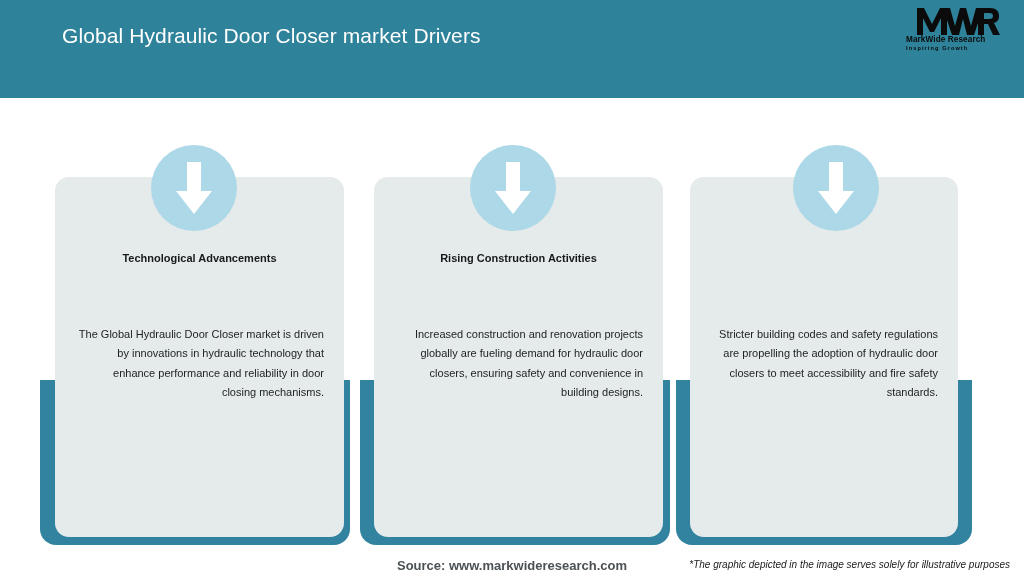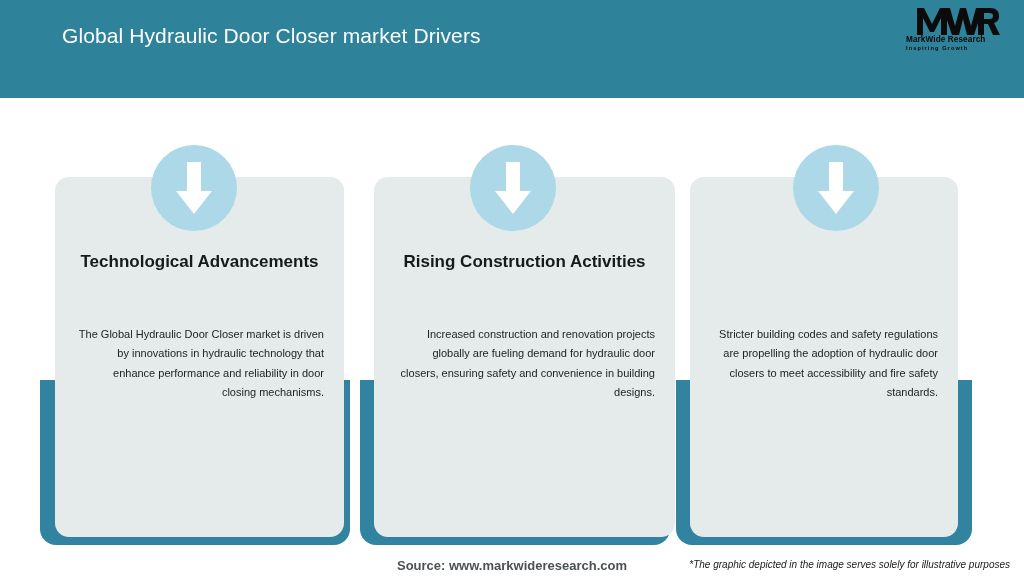--- a/index.html
+++ b/index.html
@@ -84,21 +84,21 @@
     background: #E5EAEB;
     border-radius: 14px;
   }
 
   .card-title {
     position: absolute;
     left: 0;
     right: 0;
     top: 75px;
     text-align: center;
-    font-size: 17px;
+    font-size: 11px;
     font-weight: bold;
     color: #17191a;
     padding: 0 10px;
     box-sizing: border-box;
   }
 
   .card-body {
     position: absolute;
     left: 22px;
     right: 20px;
@@ -171,21 +171,21 @@
   <div class="card-title">Technological Advancements</div>
   <div class="card-body">The Global Hydraulic Door Closer market is driven by innovations in hydraulic technology that enhance performance and reliability in door closing mechanisms.</div>
 </div>
 <div class="arrow-badge" style="left:151px;">
   <svg width="40" height="56" viewBox="0 0 40 56">
     <path d="M13 2 L27 2 L27 31 L38 31 L20 54 L2 31 L13 31 Z" fill="#ffffff"></path>
   </svg>
 </div>
 
 <div class="bracket" style="left:360px; width:310px;"></div>
-<div class="card" style="left:374px; width:289px;padding-left:12px;">
+<div class="card" style="left:374px; width:289px;">
   <div class="card-title">Rising Construction Activities</div>
   <div class="card-body">Increased construction and renovation projects globally are fueling demand for hydraulic door closers, ensuring safety and convenience in building designs.</div>
 </div>
 <div class="arrow-badge" style="left:470px;">
   <svg width="40" height="56" viewBox="0 0 40 56">
     <path d="M13 2 L27 2 L27 31 L38 31 L20 54 L2 31 L13 31 Z" fill="#ffffff"></path>
   </svg>
 </div>
 
 <div class="bracket" style="left:676px; width:296px;"></div>

